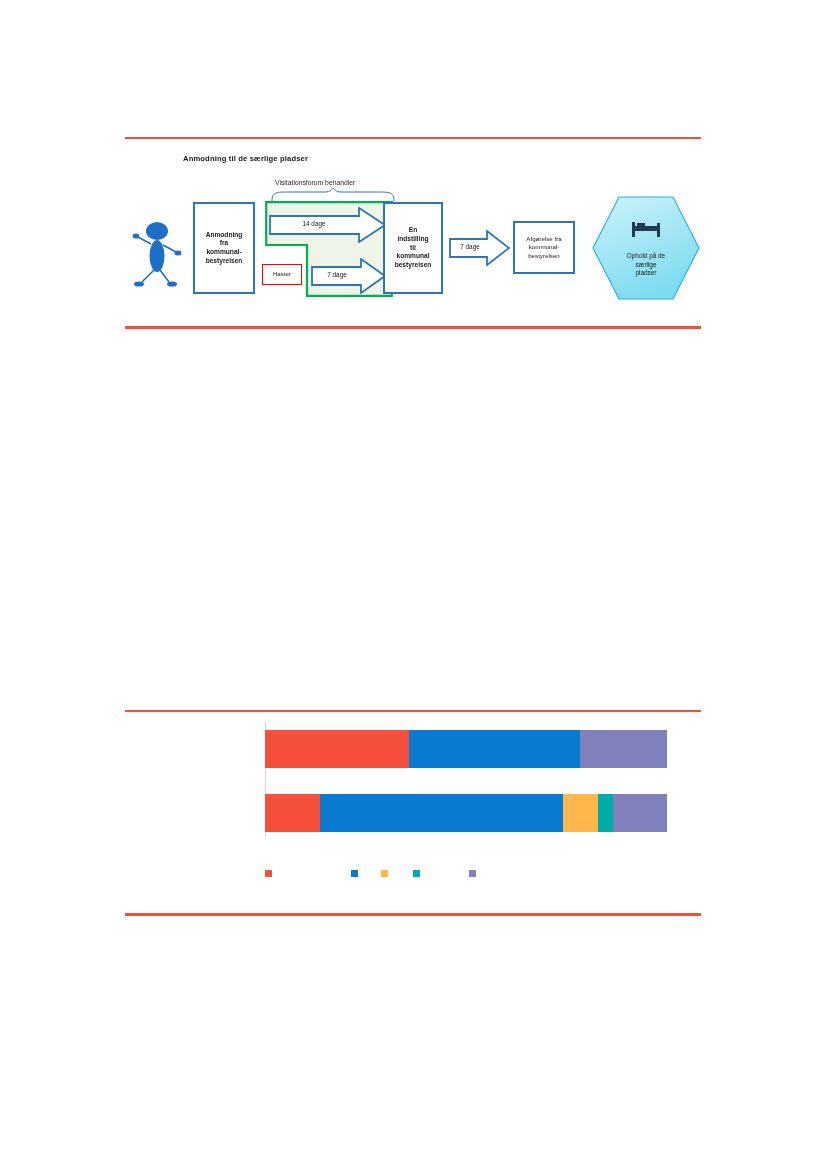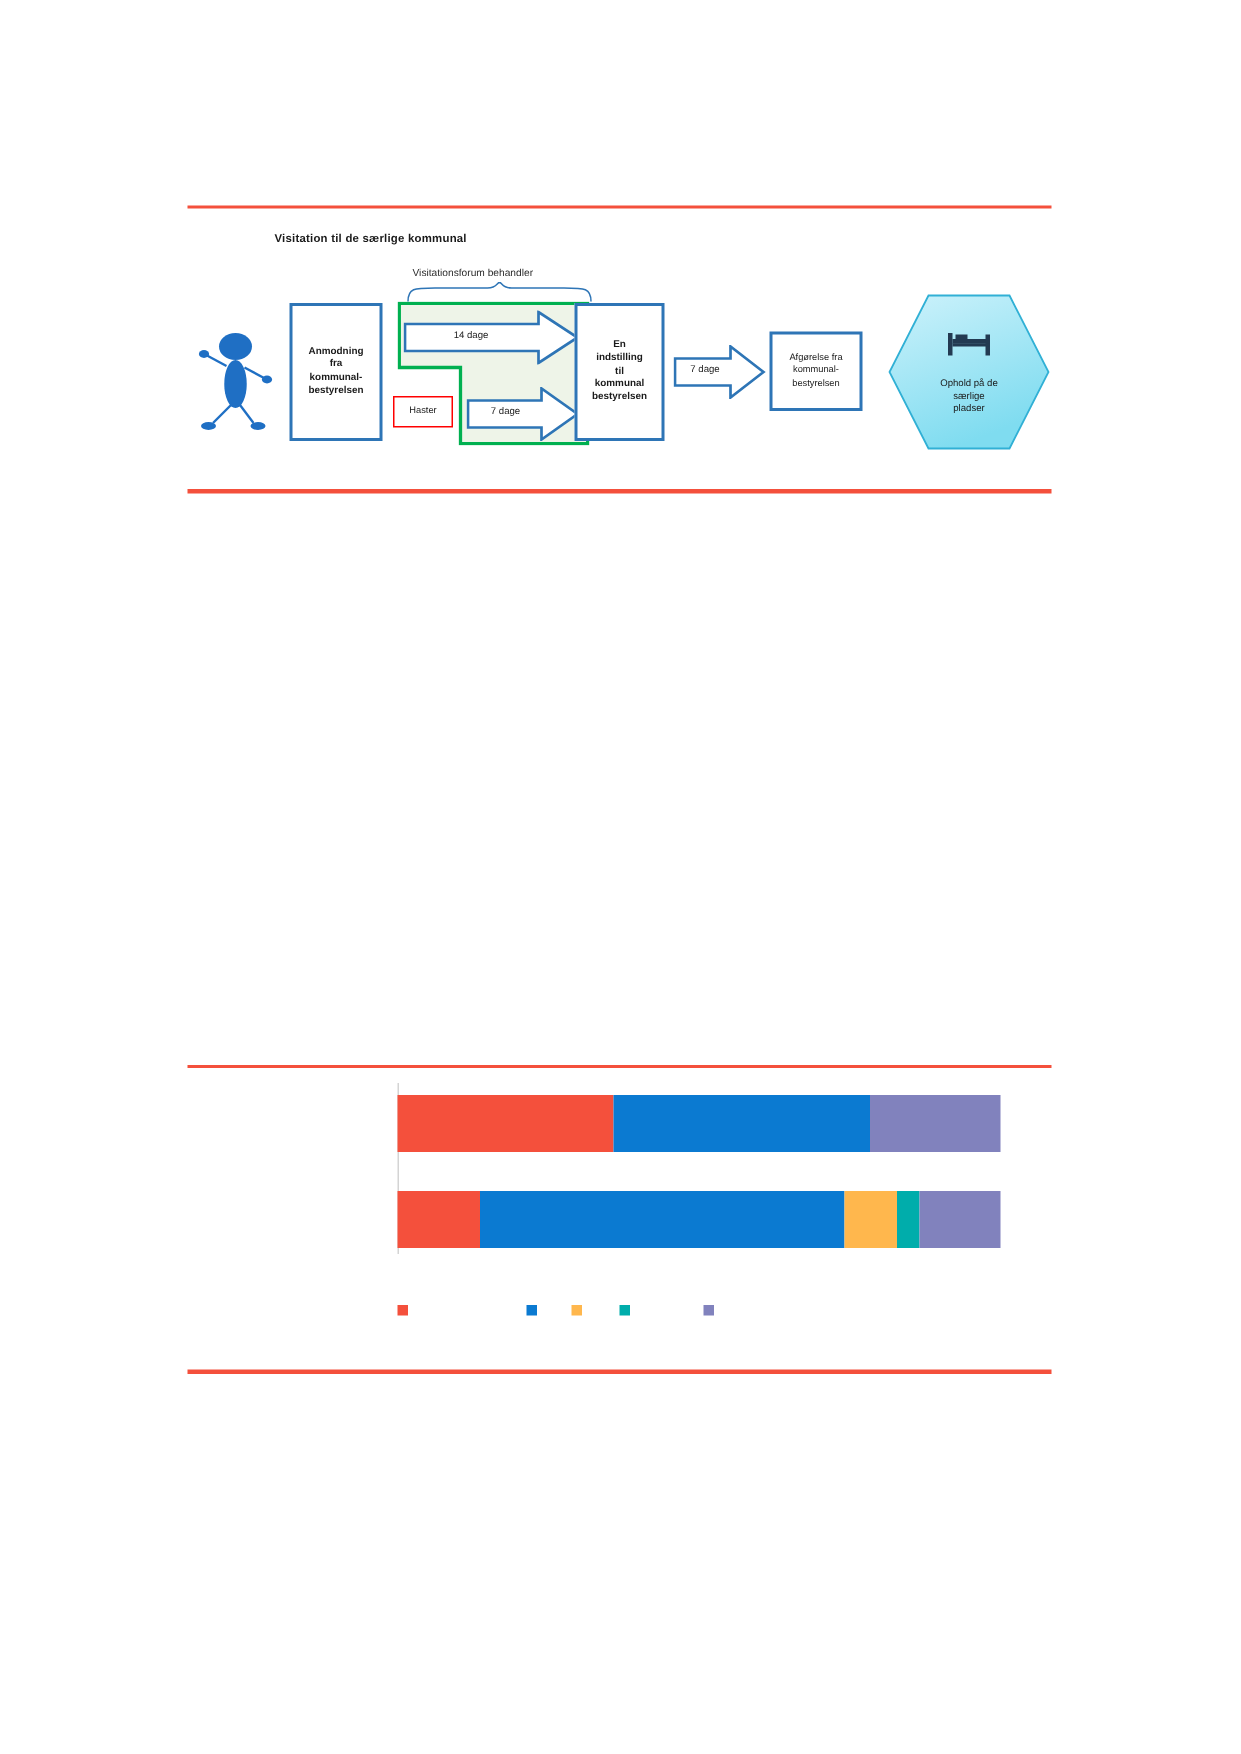--- a/index.html
+++ b/index.html
@@ -182,21 +182,21 @@
 
 <div class="page">
 
   <div class="rule" style="top:137px"></div>
   <div class="rule thick" style="top:326px"></div>
   <div class="rule" style="top:710px"></div>
   <div class="rule thick" style="top:913px"></div>
 
   <div id="figure-flow">
 
-    <div class="fig-title">Visitation til de særlige kommunal</div>
+    <div class="fig-title">Anmodning til de særlige pladser</div>
     <div class="brace-label">Visitationsforum  behandler</div>
 
     <svg class="brace-svg" width="126" height="14" viewBox="0 0 126 14">
       <path d="M2 13 C2 4 6 4 20 4 L55 4 C61 4 61 1 63 0 C65 1 65 4 71 4 L106 4 C120 4 124 4 124 13" fill="none" stroke="#2e75b6" stroke-width="1"></path>
     </svg>
 
     <svg class="person" width="56" height="72" viewBox="0 0 56 72">
       <ellipse cx="28" cy="13" rx="11" ry="9" fill="#1f6fc4"></ellipse>
       <ellipse cx="28" cy="38" rx="7.5" ry="16" fill="#1f6fc4"></ellipse>
       <line x1="22" y1="26" x2="9" y2="19" stroke="#1f6fc4" stroke-width="1.6"></line>

